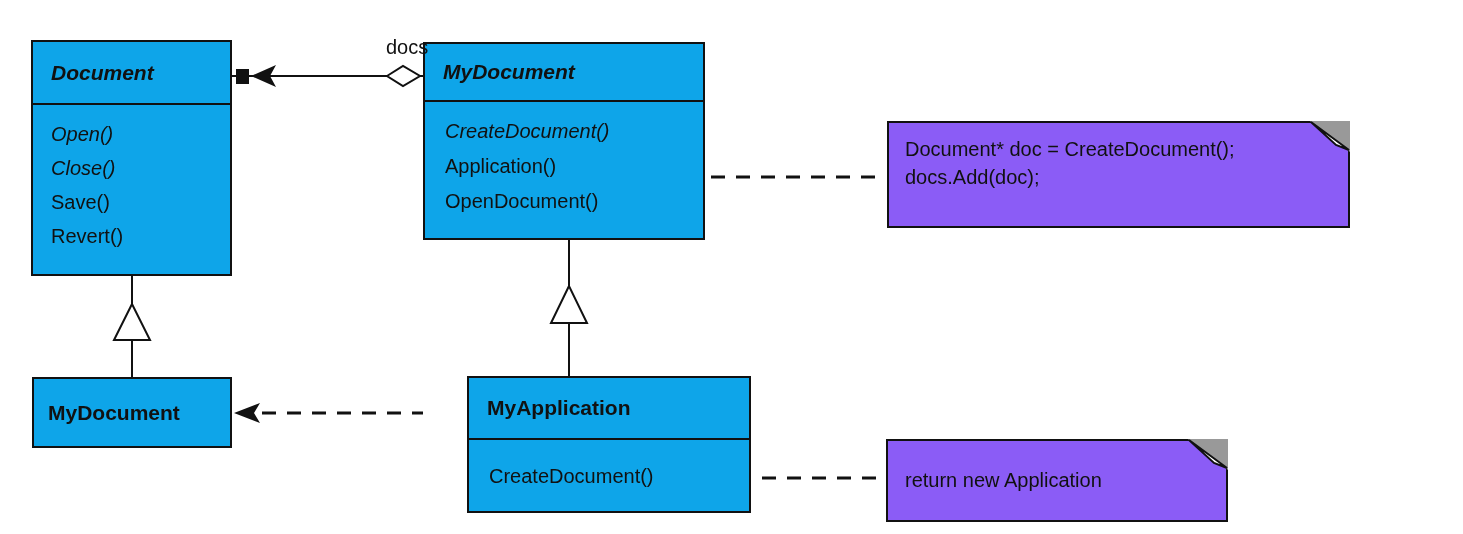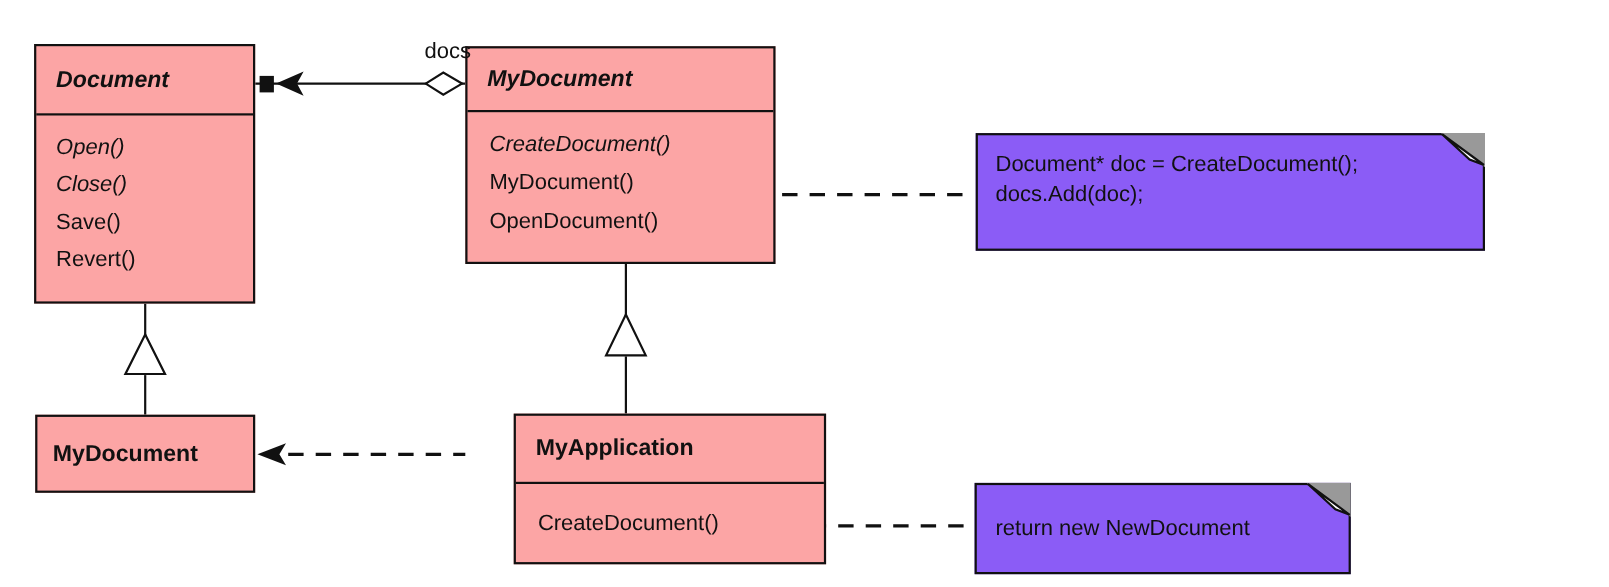--- a/index.html
+++ b/index.html
@@ -7,21 +7,21 @@
     position: relative;
     width: 1463px;
     height: 534px;
     background: #ffffff;
     font-family: "Liberation Sans", sans-serif;
     color: #111111;
     overflow: hidden;
   }
   .uml-class {
     position: absolute;
-    background: #fca5a5;
+    background: #0ea5e9;
     border: 2px solid #111111;
     box-sizing: border-box;
   }
   .uml-class-title {
     display: flex;
     align-items: center;
     font-size: 21px;
     font-weight: bold;
     padding-left: 18px;
     border-bottom: 2px solid #111111;
@@ -115,21 +115,21 @@
       <div class="uml-method abstract">Close()</div>
       <div class="uml-method">Save()</div>
       <div class="uml-method">Revert()</div>
     </div>
   </div>
 
   <div class="uml-class" style="left:423px; top:42px; width:282px; height:198px;">
     <div class="uml-class-title abstract" style="height:56px;">MyDocument</div>
     <div class="uml-methods" style="padding:12px 0 0 20px; line-height:35px;">
       <div class="uml-method abstract">CreateDocument()</div>
-      <div class="uml-method">MyDocument()</div>
+      <div class="uml-method">Application()</div>
       <div class="uml-method">OpenDocument()</div>
     </div>
   </div>
 
   <div class="edge-label" style="left:346px; top:36px;margin-left:40px;">docs</div>
 
   <div class="uml-class center-v" style="left:32px; top:377px; width:200px; height:71px;">
     <div class="uml-class-title no-divider" style="height:100%; padding-left:14px;">MyDocument</div>
   </div>
 
@@ -147,16 +147,16 @@
     </svg>
     <div>Document* doc = CreateDocument();</div>
     <div>docs.Add(doc);</div>
   </div>
 
   <div class="note center-v" style="left:886px; top:439px; width:342px; height:83px; padding-left:17px;">
     <svg class="note-fold" viewBox="0 0 40 31" xmlns="http://www.w3.org/2000/svg">
       <polygon points="0,0 40,0 40,31" fill="#999999"></polygon>
       <polygon points="1,1 26,24 39,29" fill="#ffffff" stroke="#111111" stroke-width="2"></polygon>
     </svg>
-    <div>return new NewDocument</div>
+    <div>return new Application</div>
   </div>
 
 </div>
 
 </body></html>

